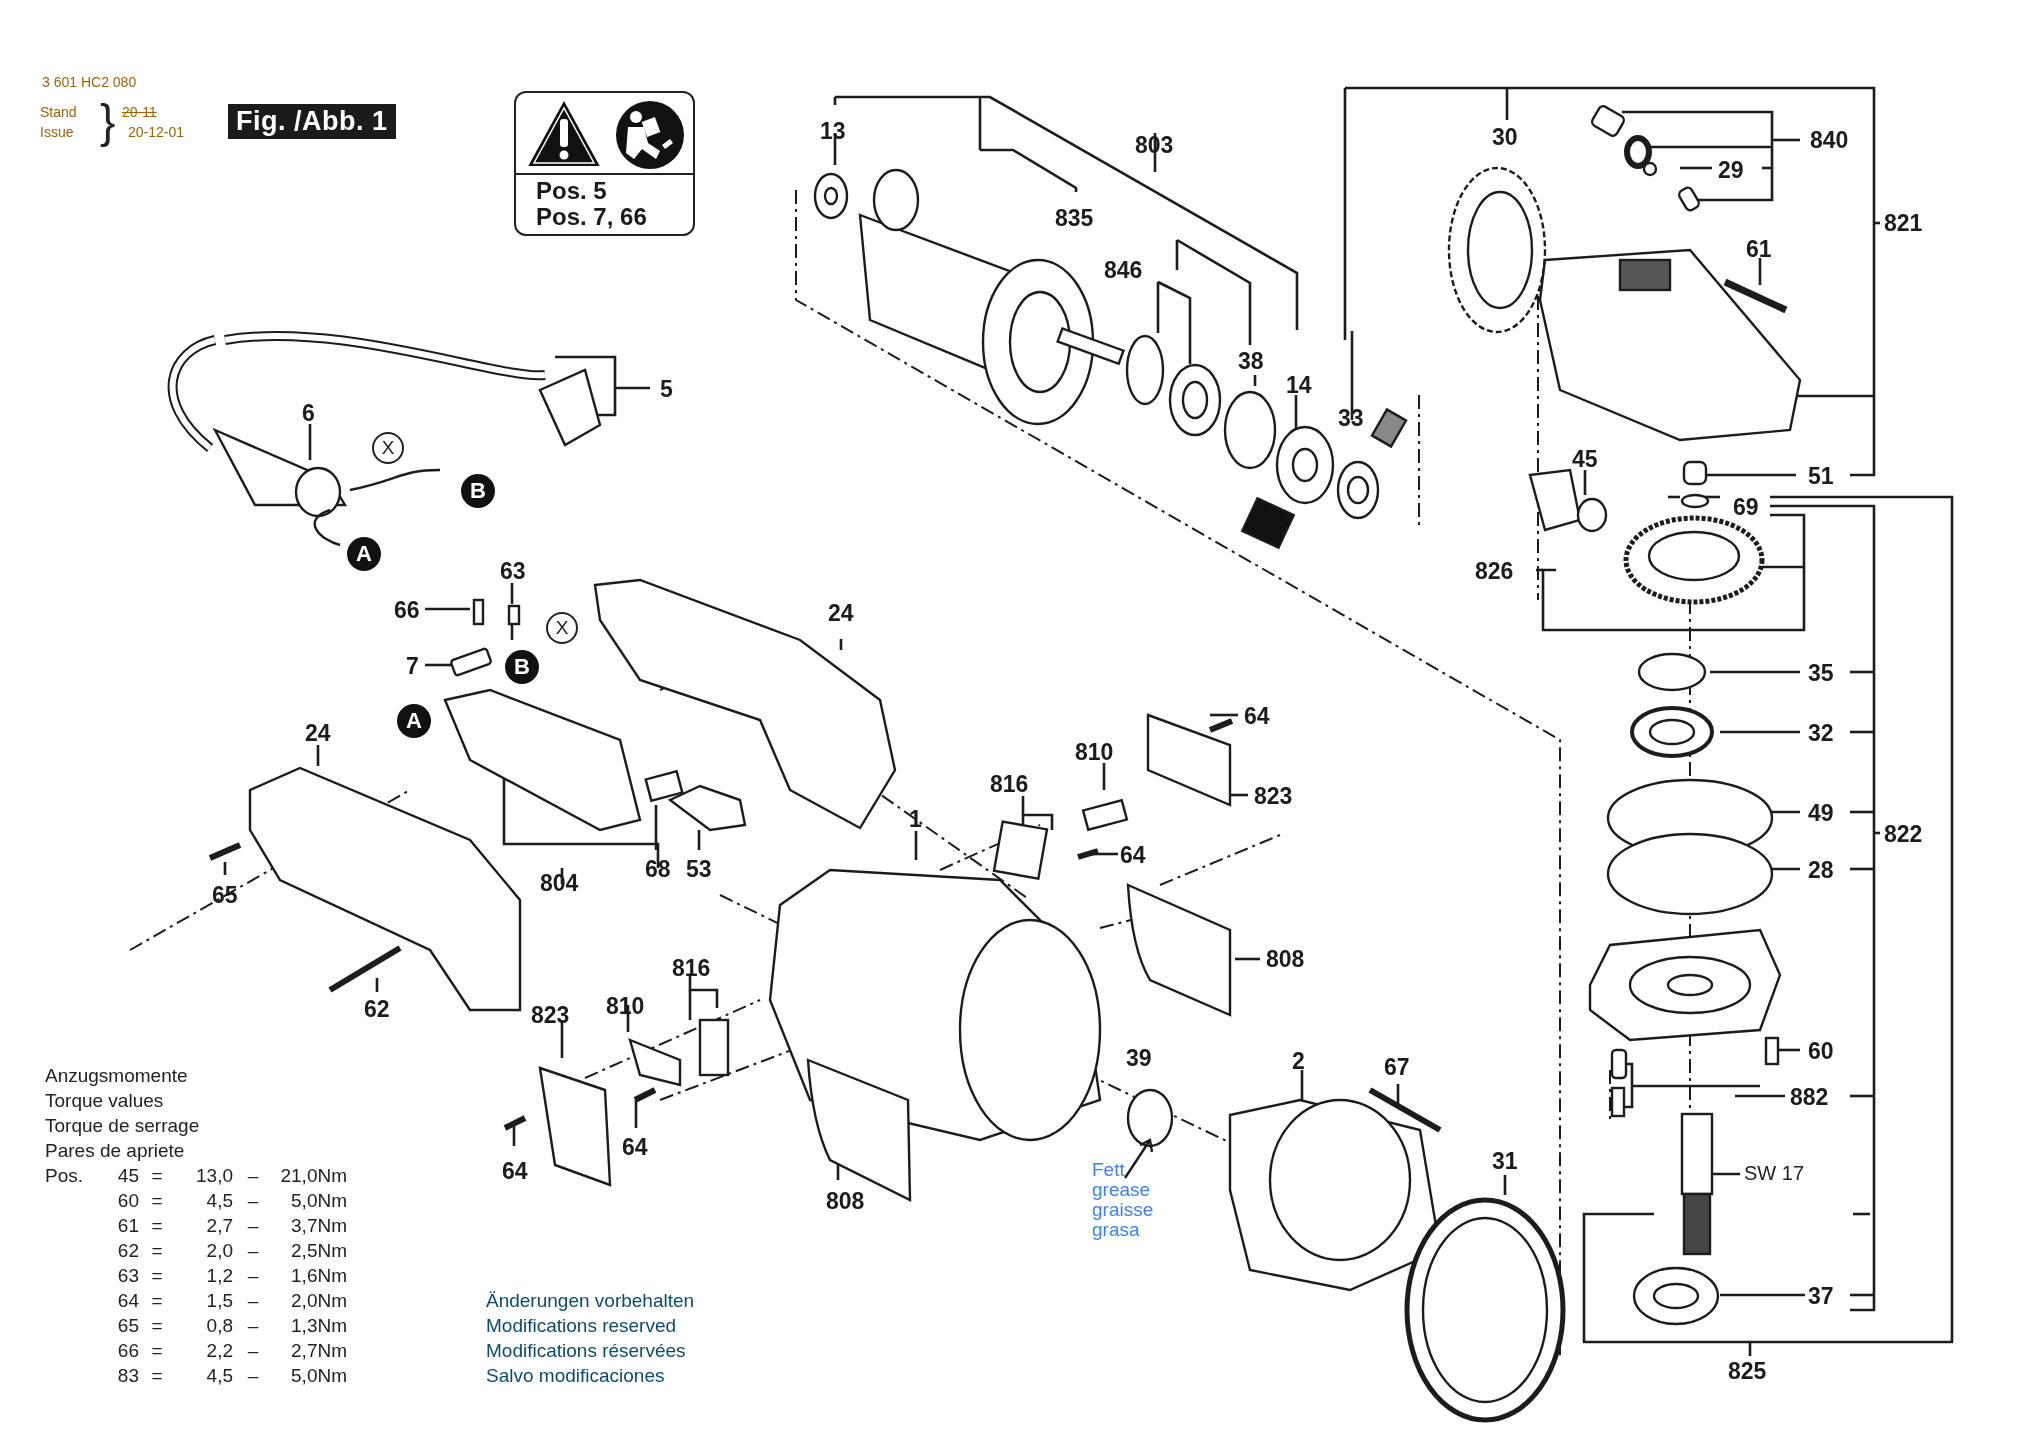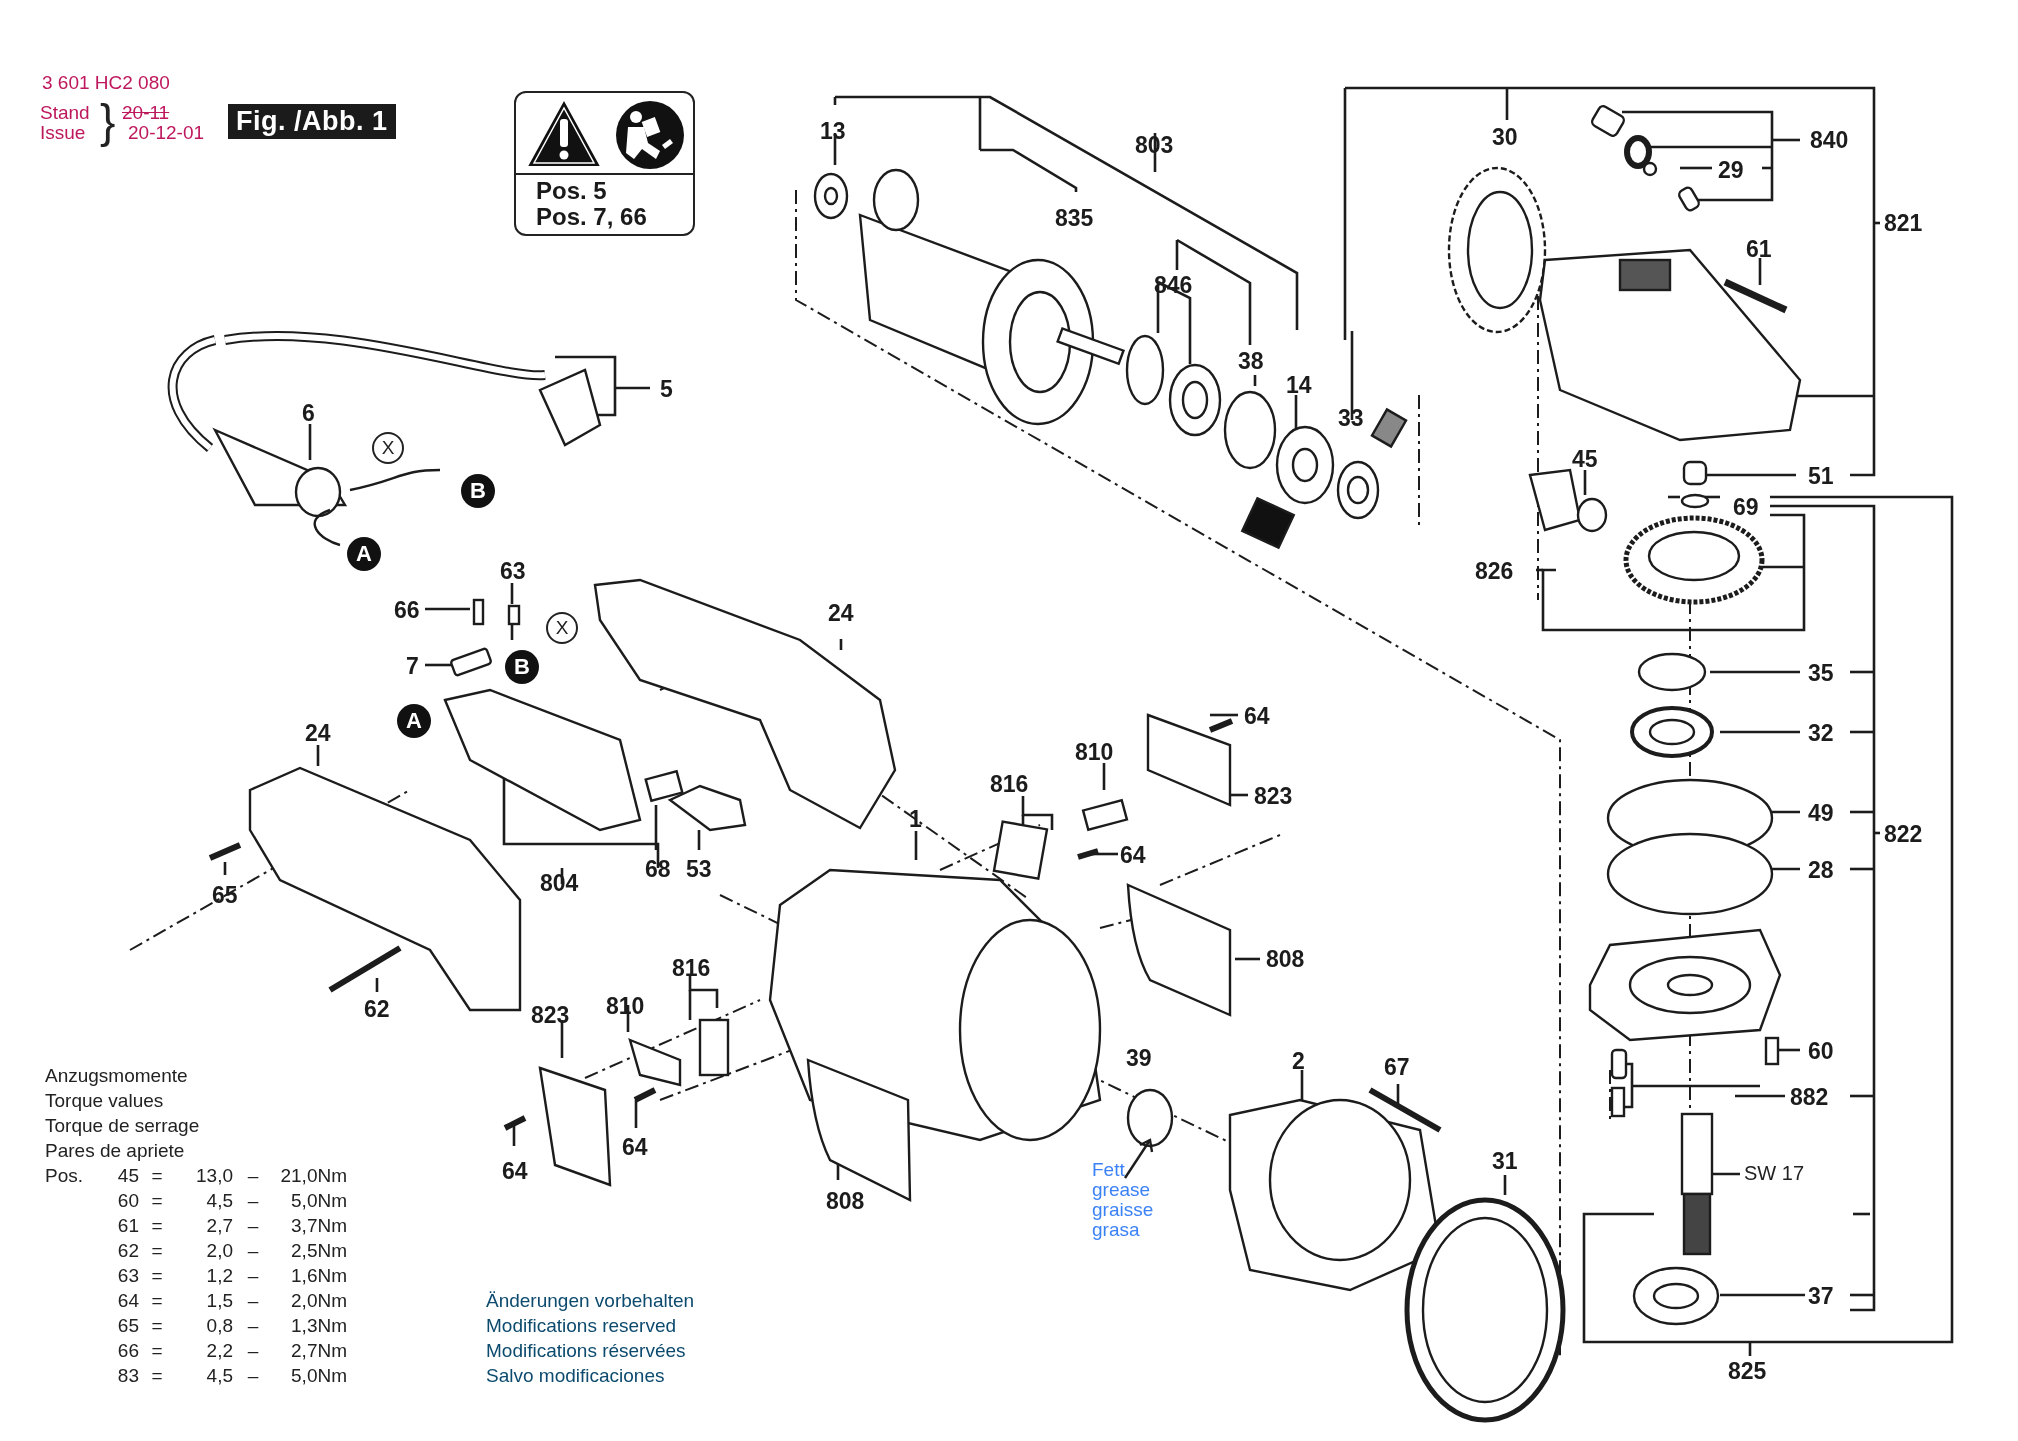--- a/index.html
+++ b/index.html
@@ -1,19 +1,19 @@
 <!DOCTYPE html>
 <html><head>
 <meta charset="utf-8">
 <style>
   html, body { margin:0; padding:0; background:#ffffff; }
   body { width:2018px; height:1441px; position:relative; overflow:hidden;
          font-family:"Liberation Sans", sans-serif; color:#1a1a1a; }
   .abs { position:absolute; }
-  .hdr { font-size:19px; line-height:21px; color:#be185d; }
+  .hdr { font-size:14px; line-height:21px; color:#a16207; }
   .fig-badge { background:#1b1b1b; color:#fff; font-weight:bold; font-size:27px;
                padding:2px 8px; letter-spacing:0.5px; }
   .warnbox { border:2px solid #222; border-radius:12px; background:#fff; }
   .warn-text { font-weight:bold; font-size:24px; line-height:28px; }
   .pl { position:absolute; font-size:23px; font-weight:bold; color:#1c1c1c; white-space:nowrap; }
   .torque { font-size:19px; line-height:25px; color:#222; }
   .torque-row { display:flex; white-space:pre; }
   .torque-row span { display:inline-block; }
   .c-pos { width:58px; }
   .c-n { width:36px; text-align:right; }
@@ -324,21 +324,21 @@
 <div class="circ-x" style="left:372px; top:432px;">X</div>
 <div class="circ-letter" style="left:461px; top:474px;">B</div>
 <div class="circ-letter" style="left:347px; top:537px;">A</div>
 <div class="circ-x" style="left:546px; top:612px;">X</div>
 <div class="circ-letter" style="left:505px; top:650px;">B</div>
 <div class="circ-letter" style="left:397px; top:704px;">A</div>
 
 <div class="pl" style="left:820px; top:118px;">13</div>
 <div class="pl" style="left:1135px; top:132px;">803</div>
 <div class="pl" style="left:1055px; top:205px;">835</div>
-<div class="pl" style="left:1154px; top:257px;margin-top:15px;">846</div>
+<div class="pl" style="left:1104px; top:257px;">846</div>
 <div class="pl" style="left:1238px; top:348px;">38</div>
 <div class="pl" style="left:1286px; top:372px;">14</div>
 <div class="pl" style="left:1338px; top:405px;">33</div>
 <div class="pl" style="left:1492px; top:124px;">30</div>
 <div class="pl" style="left:1810px; top:127px;">840</div>
 <div class="pl" style="left:1718px; top:157px;">29</div>
 <div class="pl" style="left:1884px; top:210px;">821</div>
 <div class="pl" style="left:1746px; top:236px;">61</div>
 <div class="pl" style="left:1572px; top:446px;">45</div>
 <div class="pl" style="left:1808px; top:463px;">51</div>

